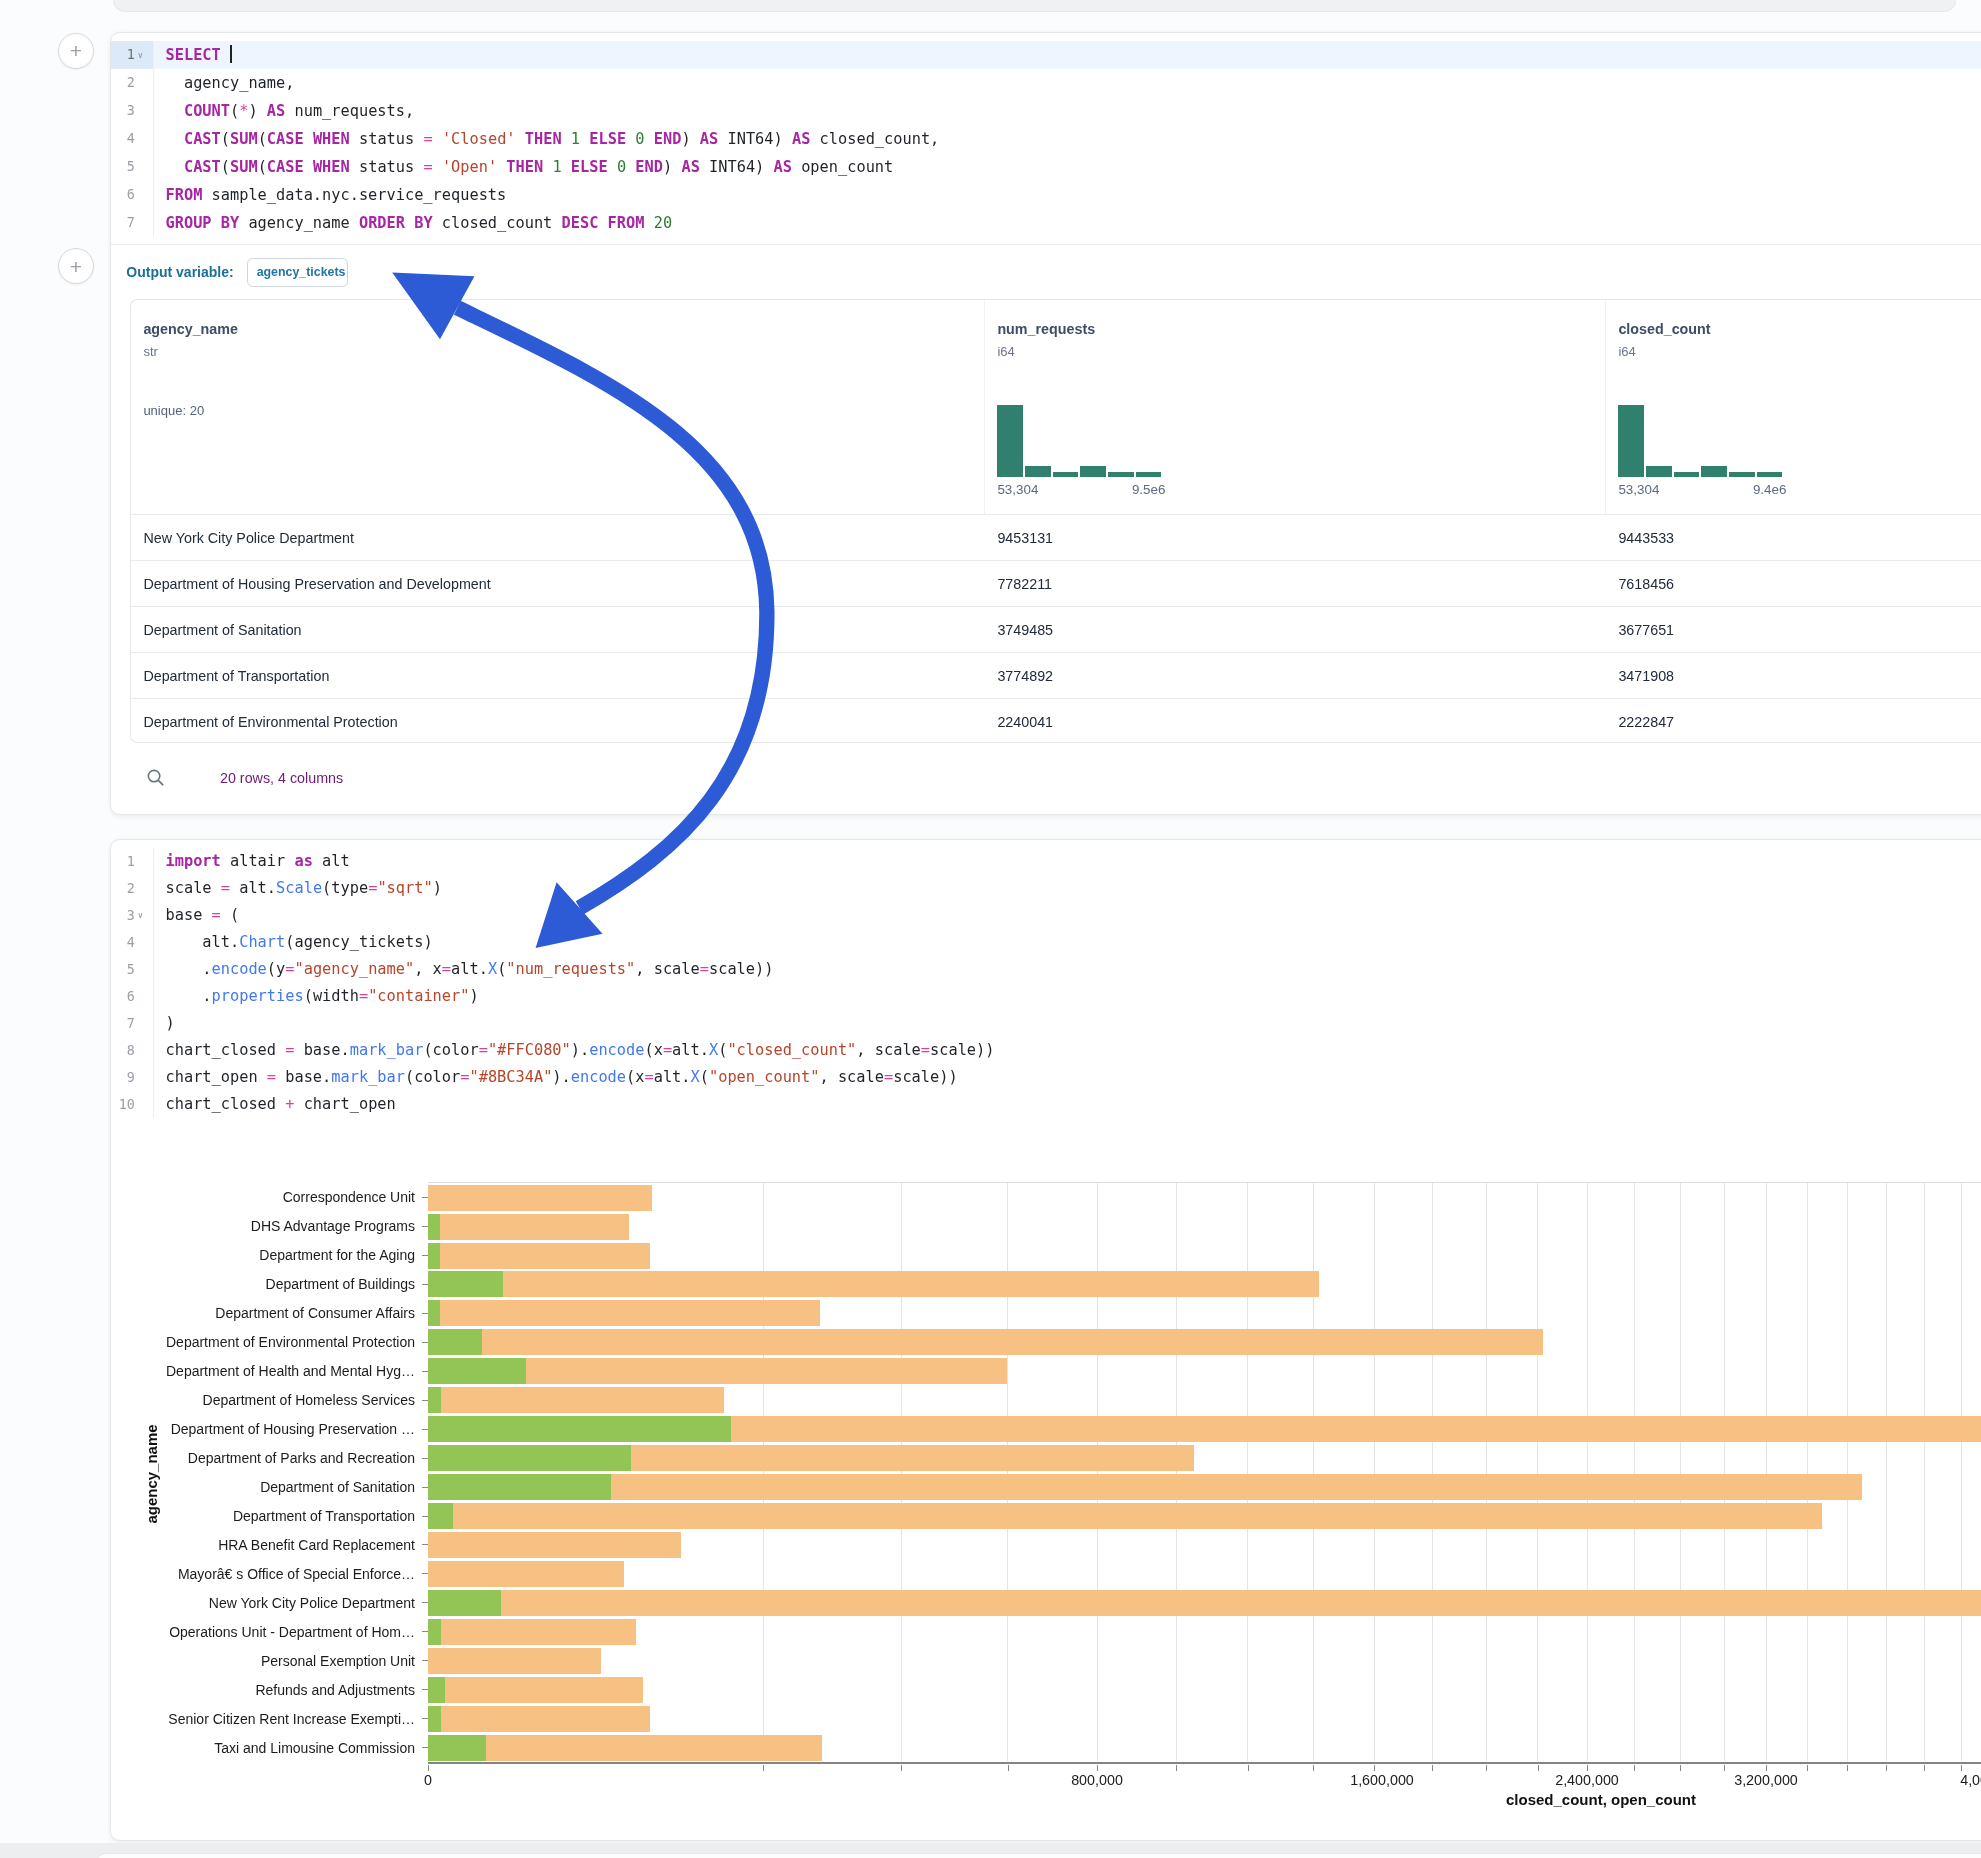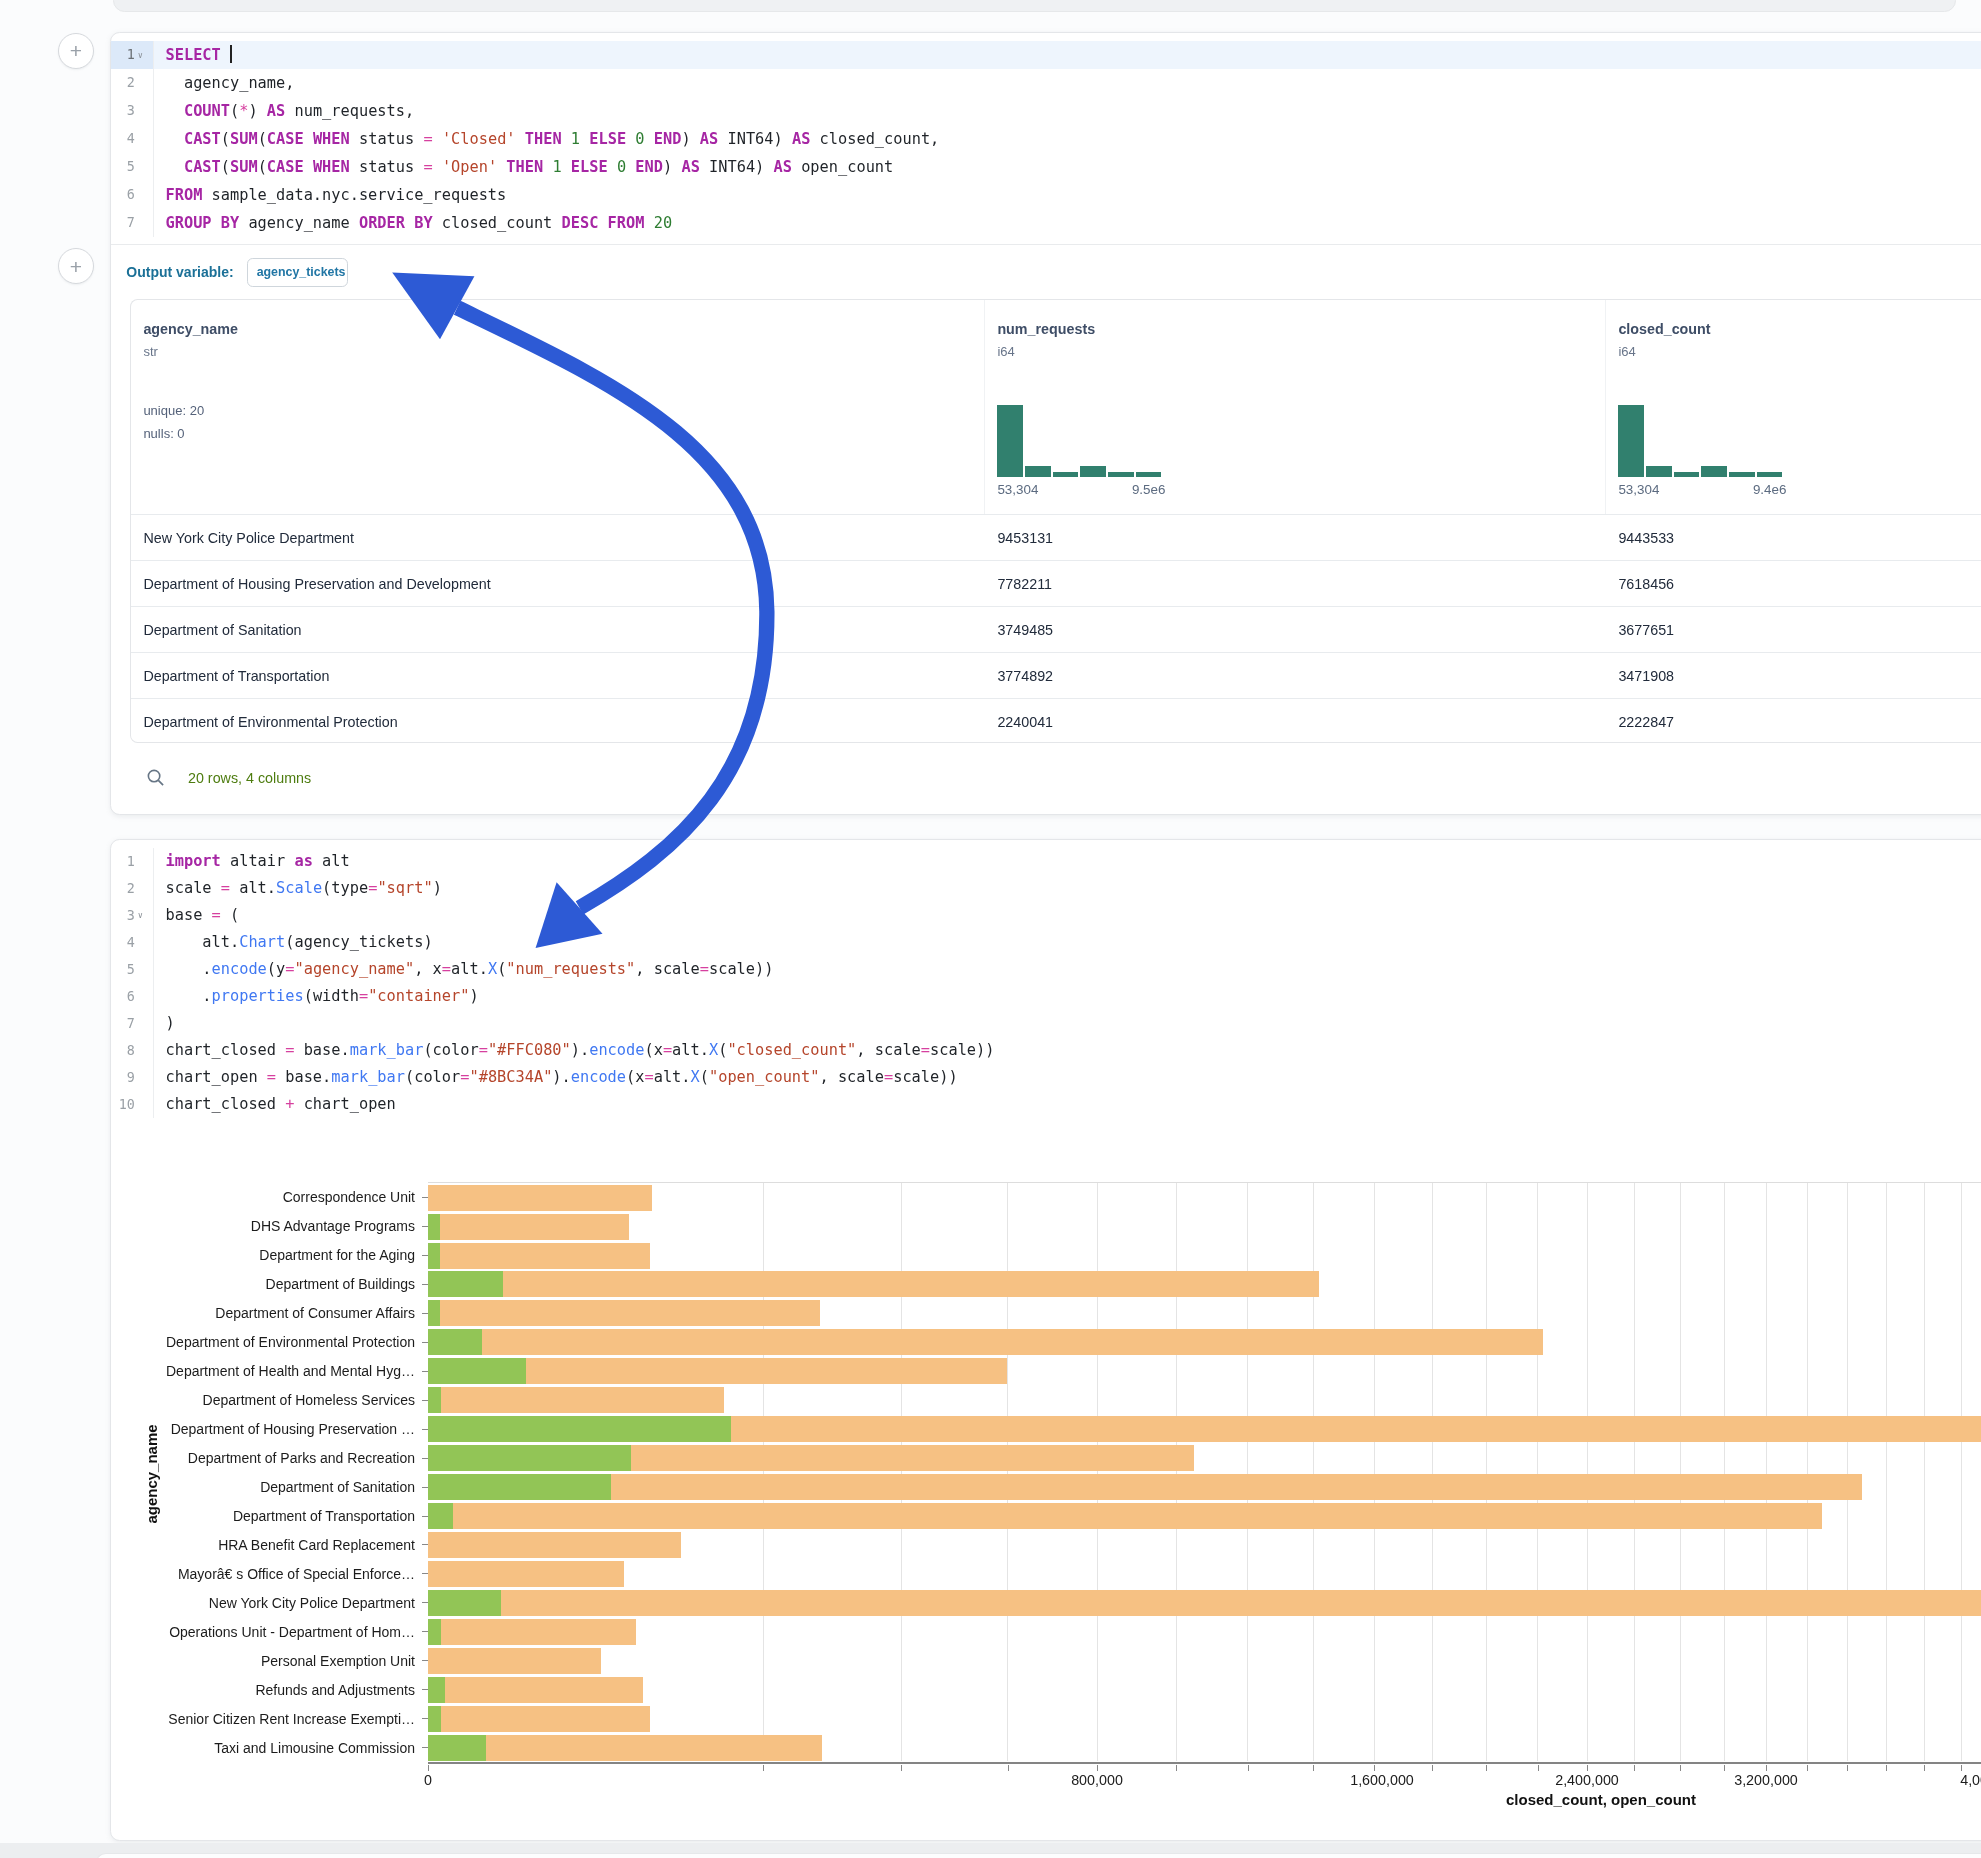--- a/index.html
+++ b/index.html
@@ -61,21 +61,21 @@
   .col-stats { margin-top:40px; color:#55627a; font-size:13px; line-height:23px; }
   .hist { position:absolute; left:12.4px; top:103px; height:74px; width:164px;
           display:flex; align-items:flex-end; gap:1.9px; }
   .hist .hbar { flex:1; background:#31806e; }
   .hist-labels { position:absolute; left:12.4px; top:182px; width:168px; display:flex;
                  justify-content:space-between; color:#5c6b80; font-size:13.4px; }
   .tbl-row { display:grid; grid-template-columns:854px 621px 621px; height:46px;
              border-top:1px solid #e8ebee; align-items:center; color:#212b3b; font-size:14.3px; }
   .tbl-row div { padding-left:12.4px; white-space:nowrap; overflow:hidden; }
   .tbl-footer { height:69px; display:flex; align-items:center; padding-left:35px; gap:23px; }
-  .tbl-footer .count { color:#4d7c0f; font-size:14.3px; }
+  .tbl-footer .count { color:#701a75; font-size:14.3px;margin-left:32px; }
 
   
   .chart-root { position:absolute; left:0; top:0; width:1982px; height:1858px; pointer-events:none; }
   .plot { position:absolute; left:428px; top:1182px; width:1568px; height:579px;
           border-top:1px solid #ddd; }
   .gridline { position:absolute; top:0; bottom:0; width:1px; background:#e4e4e4; }
   .bar { position:absolute; height:26px; }
   .y-label { position:absolute; width:287px; left:128px; text-align:right; font-size:14px;
              color:#1c1c1c; white-space:nowrap; }
   .y-tick { position:absolute; left:422px; width:5.7px; height:1px; background:#888; }
@@ -139,21 +139,20 @@
       <span>agency_tickets</span>
     </span>
   </div>
   <div class="table-card">
     <div class="tbl-header" id="tbl-header">
         <div class="hcell">
           <div class="col-name">agency_name</div>
           <div class="col-type">str</div>
           <div class="col-stats">
             <div>unique: 20</div>
-            <div>nulls: 0</div>
           </div>
         </div>
         <div class="hcell">
           <div class="col-name">num_requests</div>
           <div class="col-type">i64</div>
           <div class="hist">
             <div class="hbar" style="height: 72px;"></div>
             <div class="hbar" style="height: 10.8px;"></div>
             <div class="hbar" style="height: 5.7px;"></div>
             <div class="hbar" style="height: 11.5px;"></div>

